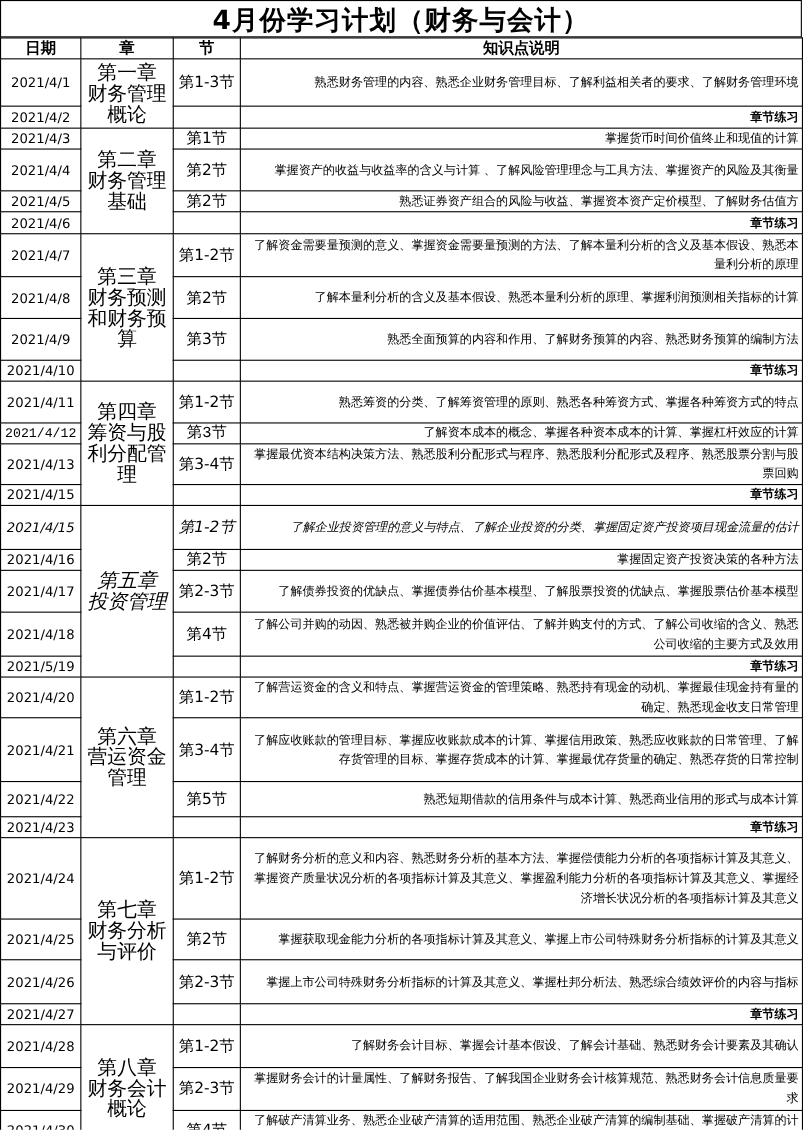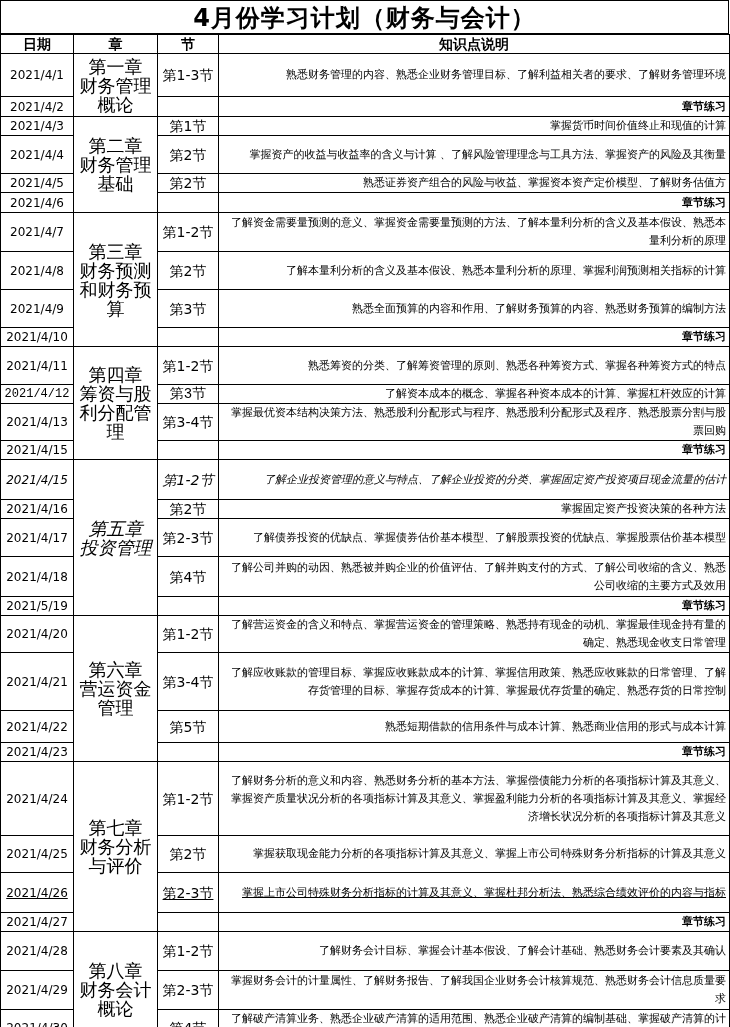--- a/index.html
+++ b/index.html
@@ -193,21 +193,21 @@
             <div>财务分析与评价</div>
           </td>
           <td class="sec">第1-2节</td>
           <td class="desc">了解财务分析的意义和内容、熟悉财务分析的基本方法、掌握偿债能力分析的各项指标计算及其意义、掌握资产质量状况分析的各项指标计算及其意义、掌握盈利能力分析的各项指标计算及其意义、掌握经济增长状况分析的各项指标计算及其意义</td>
         </tr>
         <tr style="height: 37px;">
           <td class="date">2021/4/25</td>
           <td class="sec">第2节</td>
           <td class="desc">掌握获取现金能力分析的各项指标计算及其意义、掌握上市公司特殊财务分析指标的计算及其意义</td>
         </tr>
-        <tr style="height: 40px; text-decoration: underline;">
+        <tr style="height: 40px;">
           <td class="date">2021/4/26</td>
           <td class="sec">第2-3节</td>
           <td class="desc">掌握上市公司特殊财务分析指标的计算及其意义、掌握杜邦分析法、熟悉综合绩效评价的内容与指标</td>
         </tr>
         <tr style="height: 18px;">
           <td class="date">2021/4/27</td>
           <td class="sec"></td>
           <td class="desc bold">章节练习</td>
         </tr>
         <tr style="height: 39px;">

